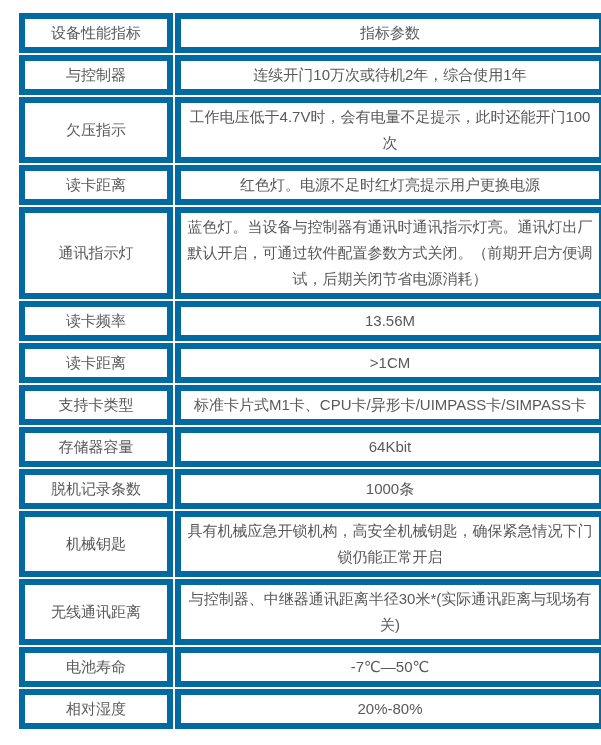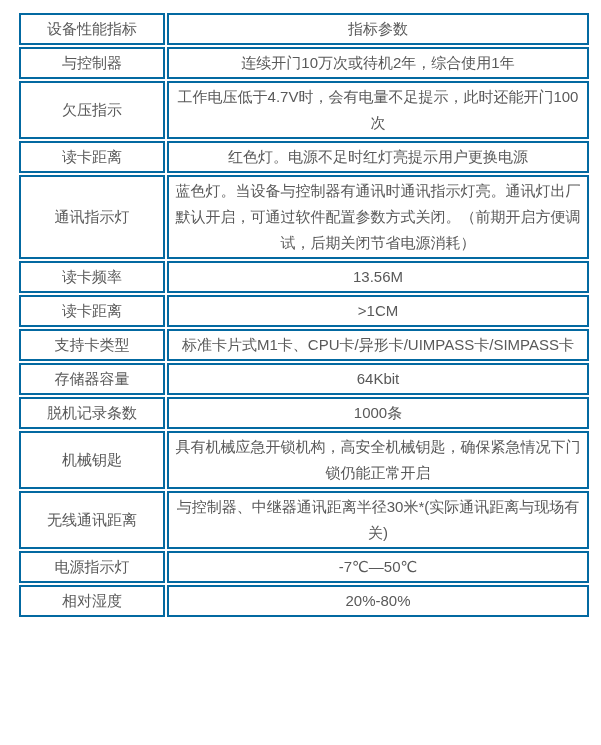--- a/index.html
+++ b/index.html
@@ -19,21 +19,21 @@
     box-sizing: border-box;
     padding: 11px 0 0 17px;
   }
   table.spec {
     border-collapse: separate;
     border-spacing: 2px;
     width: 562px;
     table-layout: fixed;
   }
   table.spec td {
-    border: 2px solid #0369a1;
+    border: 6px solid #0369a1;
     text-align: center;
     vertical-align: middle;
     font-size: 15px;
     line-height: 26px;
     padding: 1px 2px;
     color: #595959;
     word-break: break-all;
     overflow-wrap: break-word;
   }
   td.c1 { width: 138px; }
@@ -87,21 +87,21 @@
       </tr>
       <tr>
         <td class="c1">机械钥匙</td>
         <td class="c2">具有机械应急开锁机构，高安全机械钥匙，确保紧急情况下门锁仍能正常开启</td>
       </tr>
       <tr>
         <td class="c1">无线通讯距离</td>
         <td class="c2">与控制器、中继器通讯距离半径30米*(实际通讯距离与现场有关)</td>
       </tr>
       <tr>
-        <td class="c1">电源指示灯</td>
+        <td class="c1">电池寿命</td>
         <td class="c2">-7℃—50℃</td>
       </tr>
       <tr>
         <td class="c1">相对湿度</td>
         <td class="c2">20%-80%</td>
       </tr>
     </tbody>
   </table>
 </div>
 

